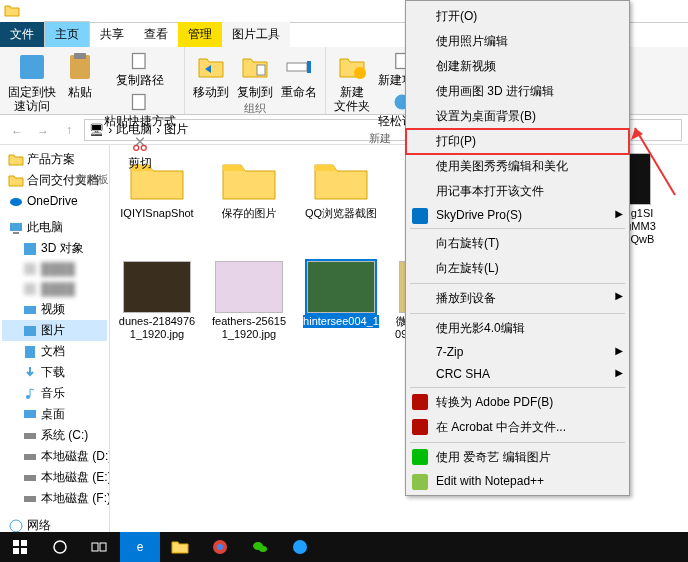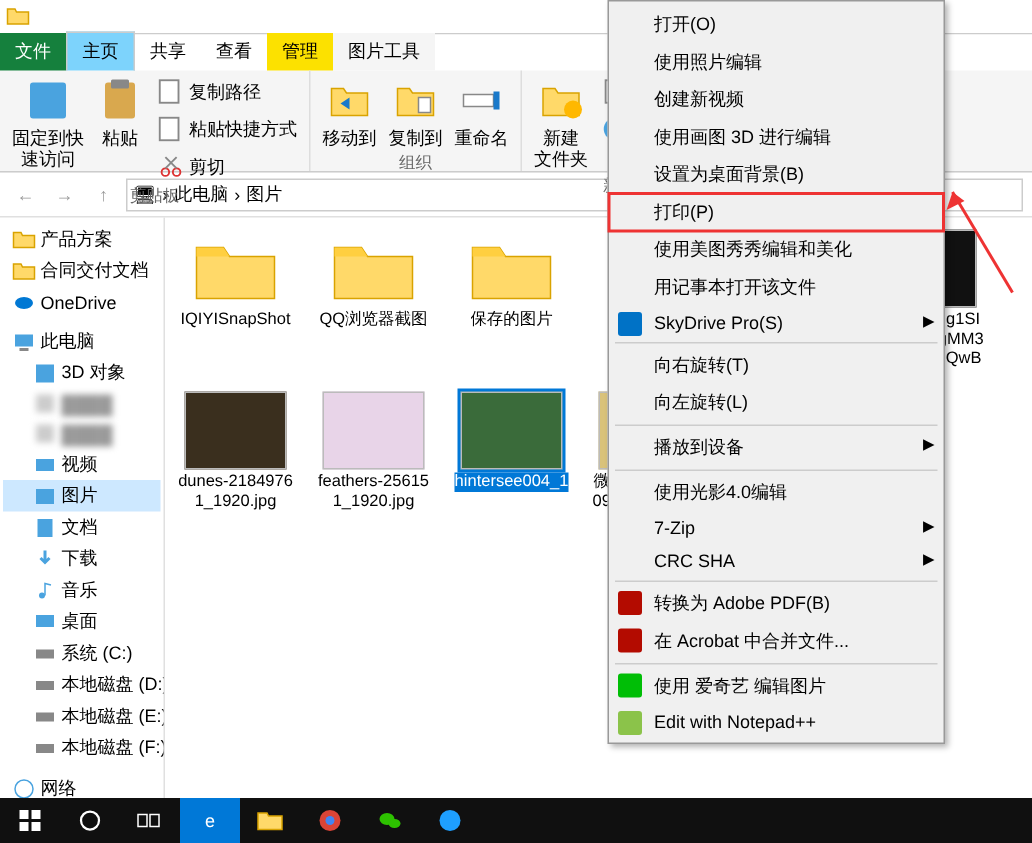--- a/index.html
+++ b/index.html
@@ -2,37 +2,37 @@
 <html><head>
 <meta charset="utf-8">
 <style>
 *{margin:0;padding:0;box-sizing:border-box;font-family:"Microsoft YaHei","Segoe UI",sans-serif;font-size:12px}
 body{width:688px;height:562px;background:#fff;overflow:hidden;position:relative}
 .titlebar{height:23px;background:#fff;display:flex;align-items:center;border-bottom:1px solid #ccc}
 .titlebar .qat{display:flex;gap:2px;padding:2px 4px}
 .qat-icon{width:16px;height:16px;display:inline-block}
 .tabbar{height:24px;background:#fff;display:flex;align-items:flex-end}
 .tab{padding:4px 10px;cursor:pointer}
-.tab.file{background:#15803d;color:#fff}
+.tab.file{background:#0c4a6e;color:#fff}
 .tab.active{background:#7dd3fc;border:1px solid #ccc;border-bottom:none}
 .tab.context{background:#fce100;color:#000}
 .ribbon{height:68px;background:#f5f5f5;border-bottom:1px solid #ccc;display:flex}
 .rgroup{border-right:1px solid #ddd;padding:2px 6px;display:flex;flex-direction:column;align-items:center;justify-content:space-between;position:relative}
 .rgroup .items{display:flex;gap:4px;align-items:flex-start;flex:1}
 .rgroup .glabel{font-size:11px;color:#666;text-align:left}
 .rbtn{display:flex;flex-direction:column;align-items:center;gap:2px;padding:2px;cursor:pointer;font-size:11px;text-align:center;line-height:1.2}
-.rbtn.small{flex-direction:row;font-size:11px}
+.rbtn.small{flex-direction:column;font-size:11px}
 .ricon{width:20px;height:20px}
 .ricon.lg{width:32px;height:32px}
 .addrbar{height:30px;display:flex;align-items:center;padding:2px 6px;gap:4px;border-bottom:1px solid #e0e0e0}
 .navbtn{width:22px;height:22px;border-radius:2px;display:flex;align-items:center;justify-content:center;color:#999;cursor:default}
 .breadcrumb{flex:1;height:22px;border:1px solid #ccc;display:flex;align-items:center;padding:0 4px;gap:4px;font-size:12px}
 .body{display:flex;height:394px}
 .tree{width:110px;border-right:1px solid #e0e0e0;overflow:hidden;padding:4px 2px}
-.tnode{display:flex;align-items:flex-end;gap:3px;padding:2px 2px 2px 6px;cursor:pointer;font-size:12px;white-space:nowrap}
+.tnode{display:flex;align-items:center;gap:3px;padding:2px 2px 2px 6px;cursor:pointer;font-size:12px;white-space:nowrap}
 .tnode.indent{padding-left:20px}
 .tnode.sel{background:#cde8ff}
 .ticon{width:16px;height:16px;flex-shrink:0}
 .content{flex:1;padding:8px;display:flex;flex-wrap:wrap;gap:14px;align-content:flex-start;overflow:hidden}
 .item{width:78px;display:flex;flex-direction:column;align-items:center;gap:2px}
 .thumb{width:68px;height:52px;background:#ddd;border:1px solid #bbb;display:flex;align-items:center;justify-content:center;overflow:hidden}
 .thumb.folder{background:none;border:none}
 .iname{font-size:11px;text-align:center;line-height:1.2;word-break:break-all;max-height:40px;overflow:hidden}
 .item.sel .thumb{outline:2px solid #0078d7}
 .item.sel .iname{background:#0078d7;color:#fff}
@@ -306,30 +306,30 @@
         </div>
         <div class="iname">IQIYISnapShot</div>
       </div>
       <div class="item">
         <div class="thumb folder">
           <svg width="60" height="48" viewBox="0 0 60 48">
             <path d="M4 10h18l4 6h30v28H4z" fill="#ffd969" stroke="#d9a300"></path>
             <path d="M4 10h18l4 6H4z" fill="#ffcf40"></path>
           </svg>
         </div>
-        <div class="iname">QQ浏览器截图</div>
+        <div class="iname">保存的图片</div>
       </div>
       <div class="item">
         <div class="thumb folder">
           <svg width="60" height="48" viewBox="0 0 60 48">
             <path d="M4 10h18l4 6h30v28H4z" fill="#ffd969" stroke="#d9a300"></path>
             <path d="M4 10h18l4 6H4z" fill="#ffcf40"></path>
           </svg>
         </div>
-        <div class="iname">保存的图片</div>
+        <div class="iname">QQ浏览器截图</div>
       </div>
       <div class="item">
         <div class="thumb folder">
           <svg width="60" height="48" viewBox="0 0 60 48">
             <path d="M4 10h18l4 6h30v28H4z" fill="#ffd969" stroke="#d9a300"></path>
             <path d="M4 10h18l4 6H4z" fill="#ffcf40"></path>
           </svg>
         </div>
         <div class="iname">本机</div>
       </div>

